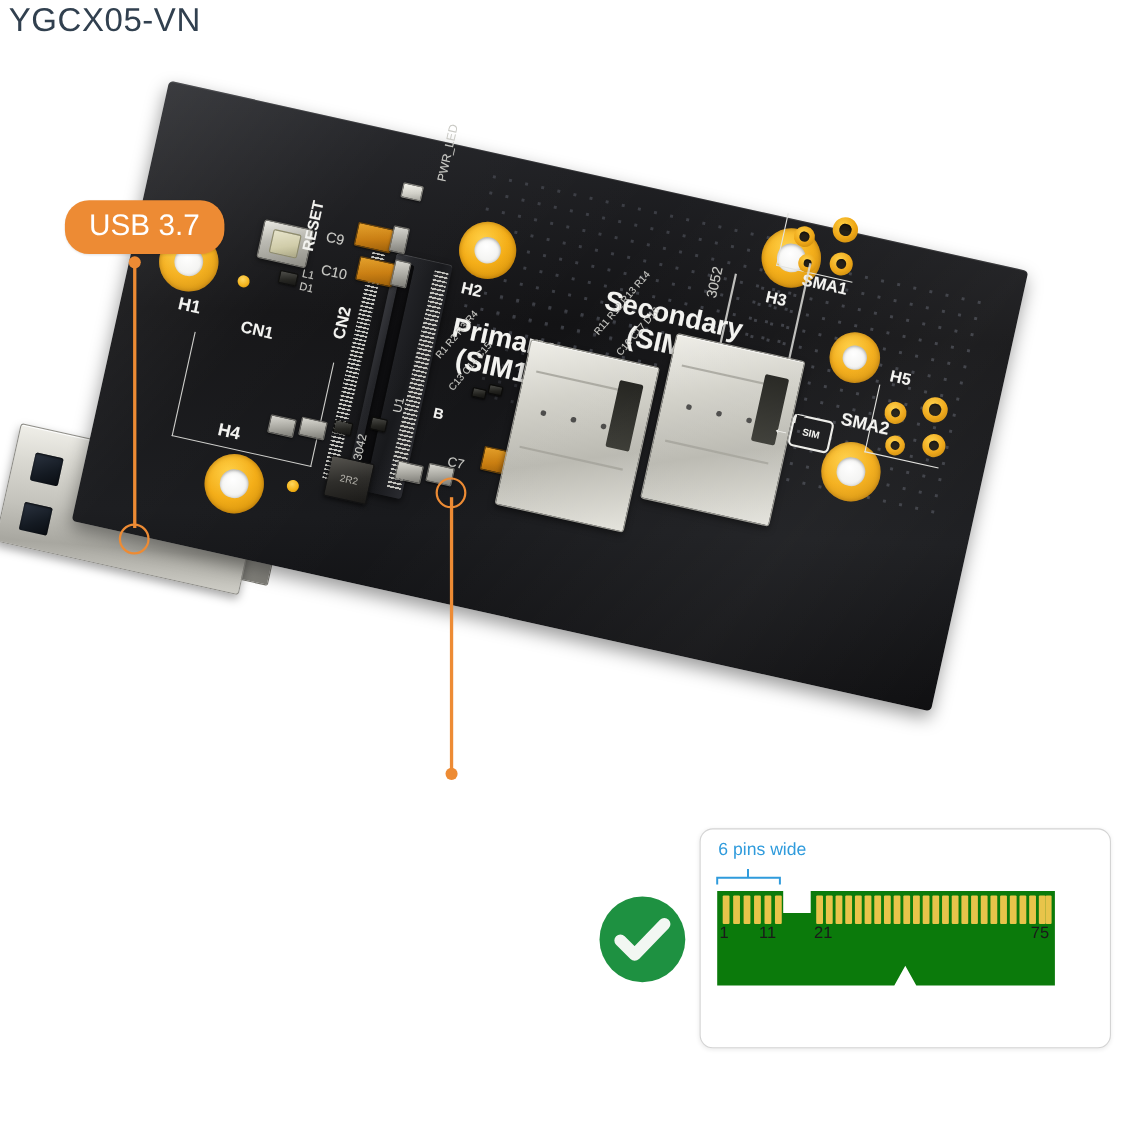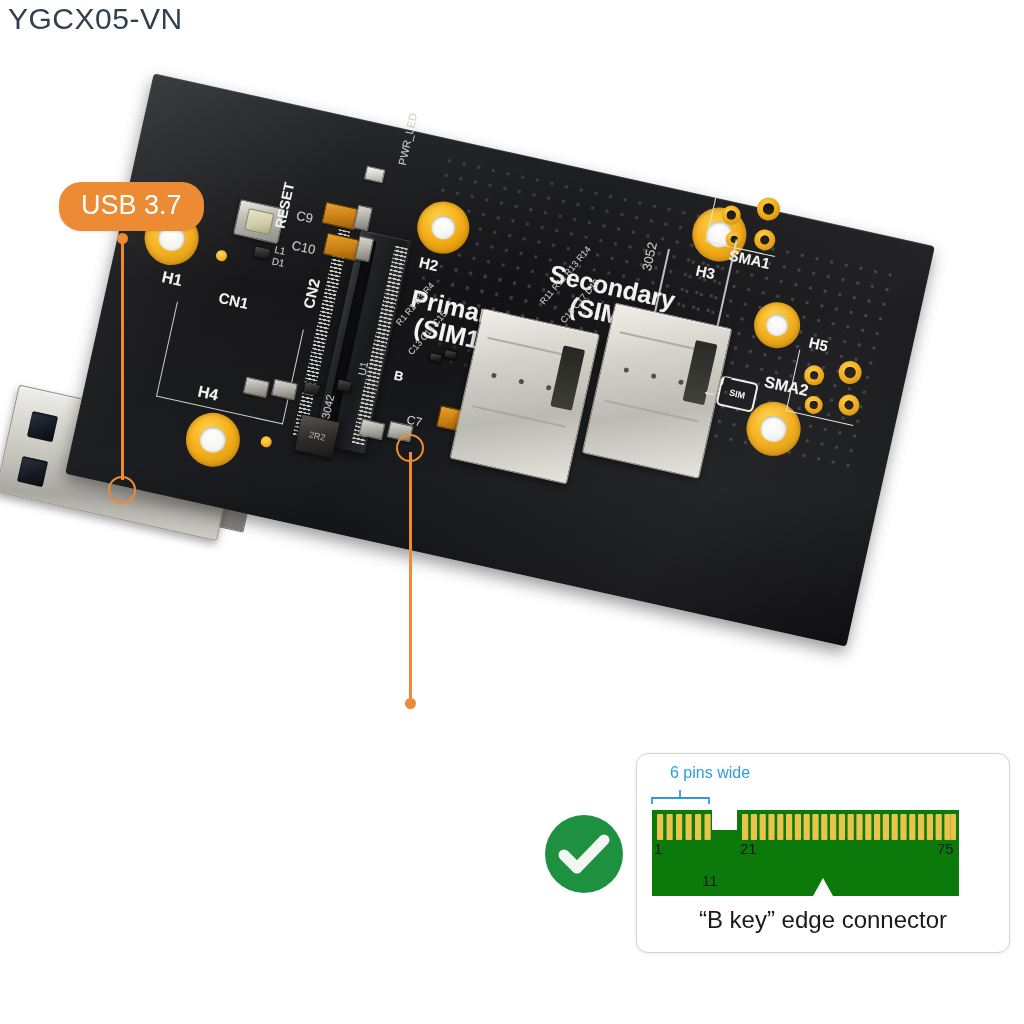--- a/index.html
+++ b/index.html
@@ -413,21 +413,20 @@
     left: 0;
     top: 0;
   }
   #pins-label {
     position: absolute;
     left: 16px;
     top: 10px;
     color: #2f9bdc;
     font-size: 16px;
     font-family: "Liberation Sans", sans-serif;
-    margin-left: 17px;
   }
   .pin-num {
     position: absolute;
     color: #1a1a1a;
     font-size: 15px;
     font-family: "Liberation Sans", sans-serif;
   }
   #bkey-caption {
     position: absolute;
     left: 0;
@@ -686,18 +685,17 @@
       <rect x="272.2" y="60" width="6.2" height="26" rx="1"></rect>
       <rect x="281" y="60" width="6.2" height="26" rx="1"></rect>
       <rect x="289.8" y="60" width="6.2" height="26" rx="1"></rect>
       <rect x="298.6" y="60" width="6.2" height="26" rx="1"></rect>
       <rect x="307.4" y="60" width="6.2" height="26" rx="1"></rect>
       <rect x="313.5" y="60" width="5.5" height="26" rx="1"></rect>
     </g>
   </svg>
 
   <div class="pin-num" style="left:17px;  top:86px;">1</div>
-  <div class="pin-num" style="left:65px;  top:86px;margin-top:32px;">11</div>
+  <div class="pin-num" style="left:53px;  top:86px;">11</div>
   <div class="pin-num" style="left:103px; top:86px;">21</div>
   <div class="pin-num" style="left:300px; top:86px;">75</div>
 
-  <div id="bkey-caption">“B key”  edge connector</div>
 </div>
 
 </body></html>

